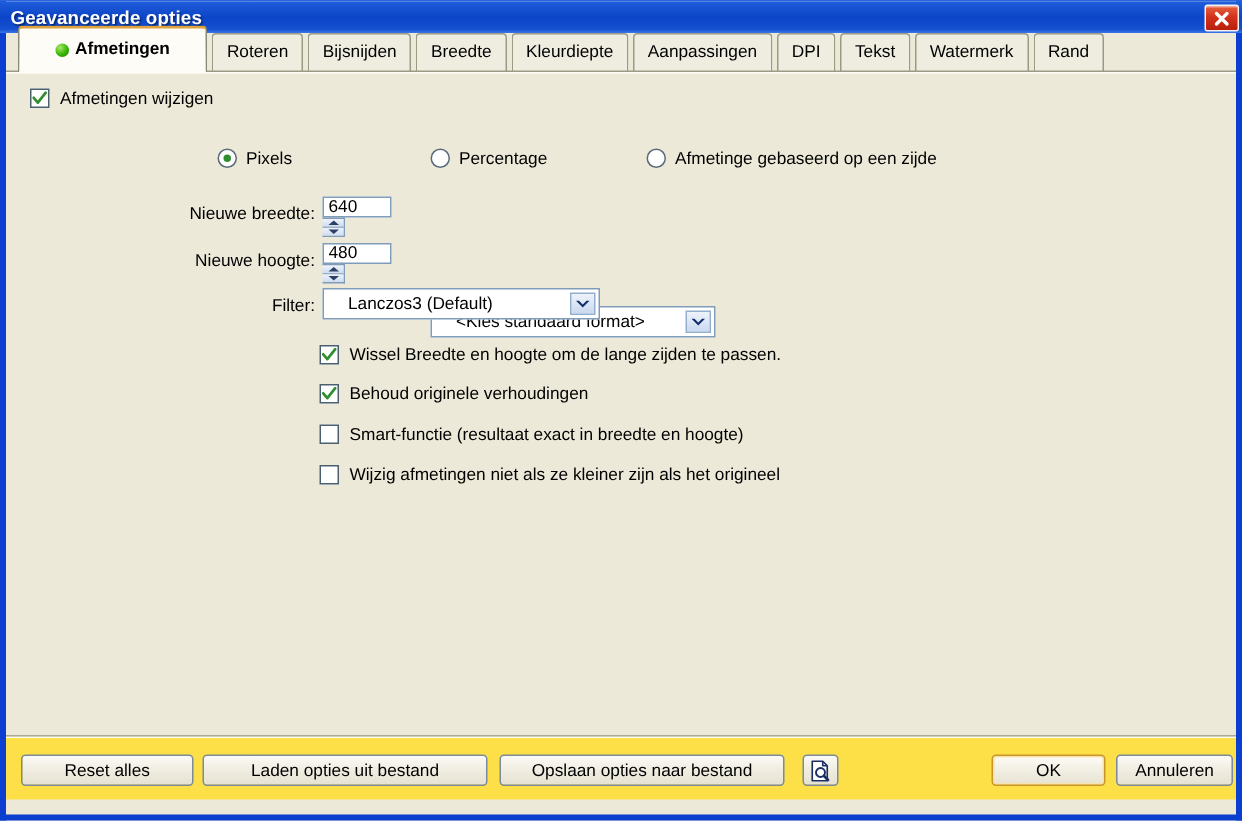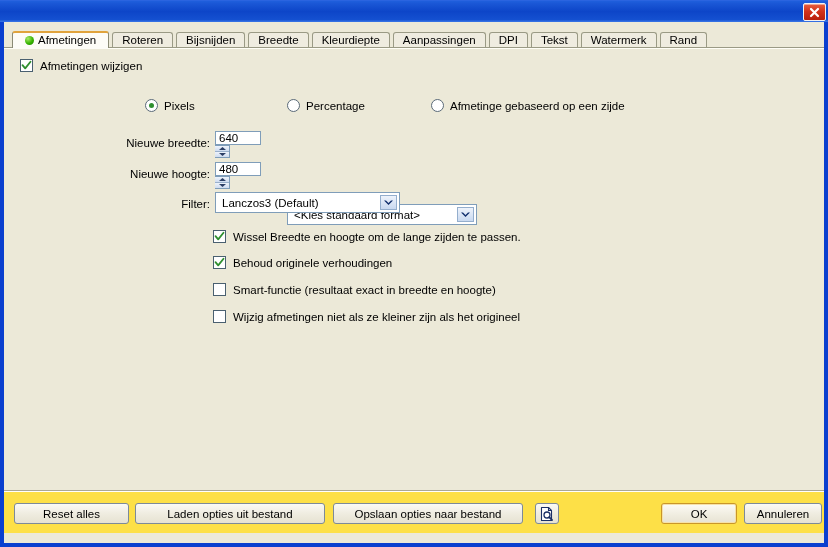--- a/index.html
+++ b/index.html
@@ -67,42 +67,43 @@
   }
   .tabstrip::after {
     content: "";
     position: absolute;
     left: 0; right: 0; bottom: 0;
     height: 1px;
     background: #9a9a85;
   }
   .tab {
     position: relative;
-    height: 16px;
+    height: 26px;
     margin-right: 3px;
     padding: 0 9px;
     display: flex;
     align-items: center;
     gap: 4px;
     font-size: 11.5px;
     color: #000;
     background: #efece0;
     border: 1px solid #9a9a85;
     border-bottom: none;
     border-radius: 3px 3px 0 0;
     white-space: nowrap;
     line-height: 1;
   }
   .tab.active {
-    height: 17px;
+    height: 31px;
     background: #fdfcf7;
     border-color: #8a8a75;
     border-top: 2px solid #e0a33c;
     z-index: 3;
-    padding: 0 12px;
+    padding: 0 24px;
+    font-weight: bold;
   }
   .tab.active::after {
     content: "";
     position: absolute;
     left: 0; right: 0; bottom: -1px;
     height: 2px;
     background: #fdfcf7;
   }
   .tab-dot {
     width: 9px; height: 9px;
@@ -191,21 +192,21 @@
     position: absolute;
     height: 21px;
     border: 1px solid #7f9db9;
     background: #ffffff;
     display: flex;
     align-items: stretch;
   }
   .combo-text {
     flex: 1 1 auto;
     display: flex; align-items: center;
-    padding-left: 6px;
+    padding-left: 16px;
     font-size: 11.5px;
     color: #000;
     white-space: nowrap;
     overflow: hidden;
   }
   .combo-btn {
     width: 17px;
     flex: 0 0 auto;
     margin: 2px 2px 2px 0;
     background: linear-gradient(to bottom, #eef3fb 0%, #c9d9f0 100%);
@@ -248,20 +249,21 @@
   }
   .btn.icon { padding: 0; }
   .btn.icon svg { display: block; }
 </style>
 </head>
 <body>
 
 <div class="window">
 
   <div class="titlebar">
+    <div class="title-text">Geavanceerde opties</div>
     <div class="close-btn">
       <span>
         <svg width="11" height="11" viewBox="0 0 11 11">
           <path d="M2 2 L9 9 M9 2 L2 9" stroke="#ffffff" stroke-width="2.2" stroke-linecap="round" fill="none"></path>
         </svg>
       </span>
     </div>
   </div>
 
   <div class="tabstrip">

